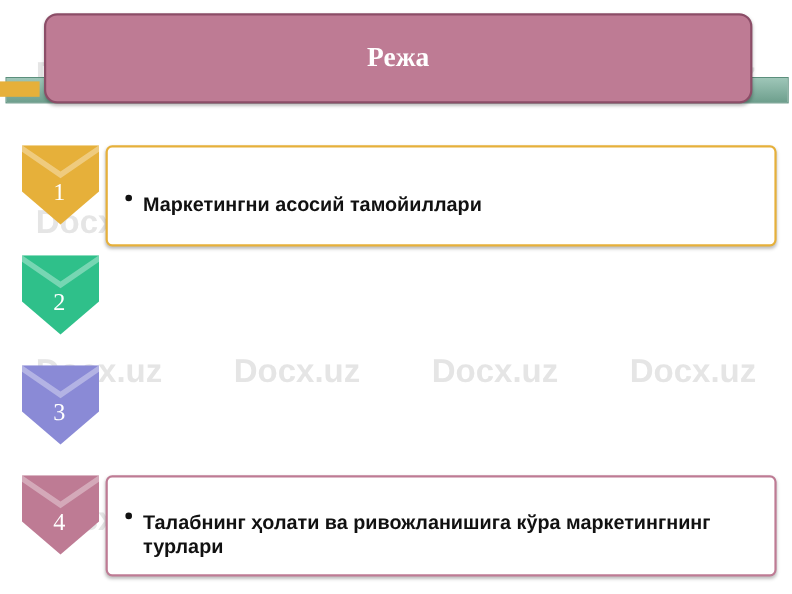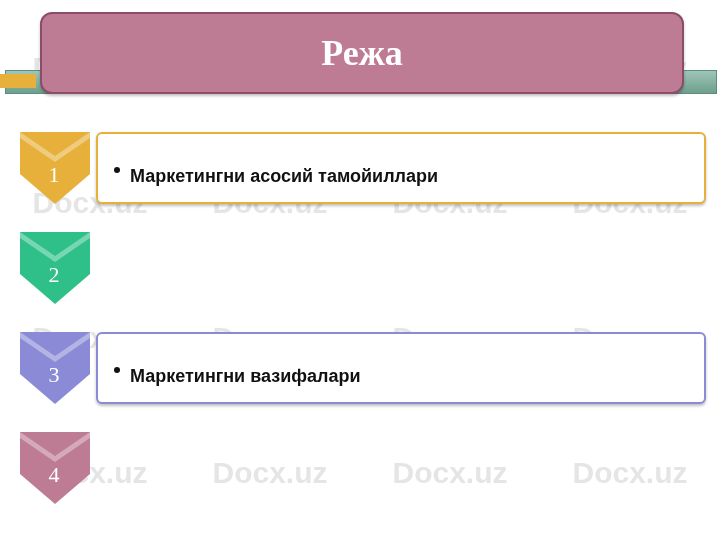--- a/index.html
+++ b/index.html
@@ -1,27 +1,27 @@
 <!DOCTYPE html>
 <html><head>
 <meta charset="utf-8">
 <style>
   html,body{margin:0;padding:0;width:720px;height:540px;font-family:Arial,Helvetica,sans-serif;background:#fff;overflow:hidden}
   .watermark{position:absolute;inset:0;pointer-events:none;display:grid;grid-template-columns:repeat(4,1fr);grid-template-rows:repeat(4,1fr);align-items:center;justify-items:center;color:#d0d0d0;font-size:30px;font-weight:700;font-family:Arial,sans-serif;opacity:.55}
   .slide{position:relative;width:720px;height:540px}
   .header-bar{position:absolute;left:5px;top:70px;width:710px;height:22px;background:linear-gradient(#9ec6b8,#6e9f8d);border:1px solid #5b8f7c}
   .header-accent{position:absolute;left:0;top:74px;width:36px;height:14px;background:#e6b03a}
   .title-box{position:absolute;left:40px;top:12px;width:640px;height:78px;border-radius:12px;background:#be7b94;border:2px solid #8b4d67;box-shadow:0 2px 3px rgba(0,0,0,.25);display:flex;align-items:center;justify-content:center}
-  .title-text{color:#fff;font-family:"Times New Roman",serif;font-size:36px;font-weight:700}
+  .title-text{color:#fff;font-family:"Times New Roman",serif;font-size:25px;font-weight:700}
   .list{position:absolute;left:18px;top:132px;width:688px}
   .row{position:relative;height:78px;margin-bottom:22px}
   .chev{position:absolute;left:0;top:0;width:80px;height:78px}
   .chev svg{display:block}
   .chev-num{position:absolute;left:0;top:30px;width:72px;text-align:center;color:#fff;font-family:"Times New Roman",serif;font-size:22px}
-  .card{position:absolute;left:78px;top:0;right:0;height:72px;background:#fff;border:2px solid;border-radius:6px;box-shadow:0 2px 3px rgba(0,0,0,.25);padding:22px 14px 6px 16px;box-sizing:border-box;display:flex;align-items:center}
+  .card{position:absolute;left:78px;top:0;right:0;height:92px;background:#fff;border:2px solid;border-radius:6px;box-shadow:0 2px 3px rgba(0,0,0,.25);padding:22px 14px 6px 16px;box-sizing:border-box;display:flex;align-items:center}
   .card-text{font-size:18px;font-weight:700;color:#111;line-height:1.25}
   .bullet{display:inline-block;width:6px;height:6px;border-radius:50%;background:#111;margin-right:10px;vertical-align:middle;flex:0 0 auto;margin-top:2px}
   .card-wrap{display:flex;align-items:flex-start}
   .c1{border-color:#e6b03a}
   .c2{border-color:#2fc08a}
   .c3{border-color:#8a8ad6}
   .c4{border-color:#be7b94}
 </style>
 </head>
 <body>
@@ -83,32 +83,32 @@
     </div>
 
     <div class="row">
       <div class="chev">
         <svg width="80" height="78" viewBox="0 0 80 78">
           <polygon points="2,0 72,0 72,42 37,72 2,42" fill="#8a8ad6"></polygon>
           <polygon points="2,0 37,24 72,0 72,6 37,30 2,6" fill="rgba(255,255,255,.35)"></polygon>
         </svg>
         <div class="chev-num">3</div>
       </div>
-      <div class="card c3">
-        <div class="card-wrap">
-          <span class="bullet"></span>
-          <span class="card-text"> Маркетингни вазифалари</span>
-        </div>
-      </div>
     </div>
 
     <div class="row">
       <div class="chev">
         <svg width="80" height="78" viewBox="0 0 80 78">
           <polygon points="2,0 72,0 72,42 37,72 2,42" fill="#be7b94"></polygon>
           <polygon points="2,0 37,24 72,0 72,6 37,30 2,6" fill="rgba(255,255,255,.35)"></polygon>
         </svg>
         <div class="chev-num">4</div>
       </div>
+      <div class="card c4">
+        <div class="card-wrap">
+          <span class="bullet"></span>
+          <span class="card-text"> Талабнинг ҳолати ва ривожланишига кўра маркетингнинг турлари</span>
+        </div>
+      </div>
     </div>
 
   </div>
 </div>
 
 </body></html>

